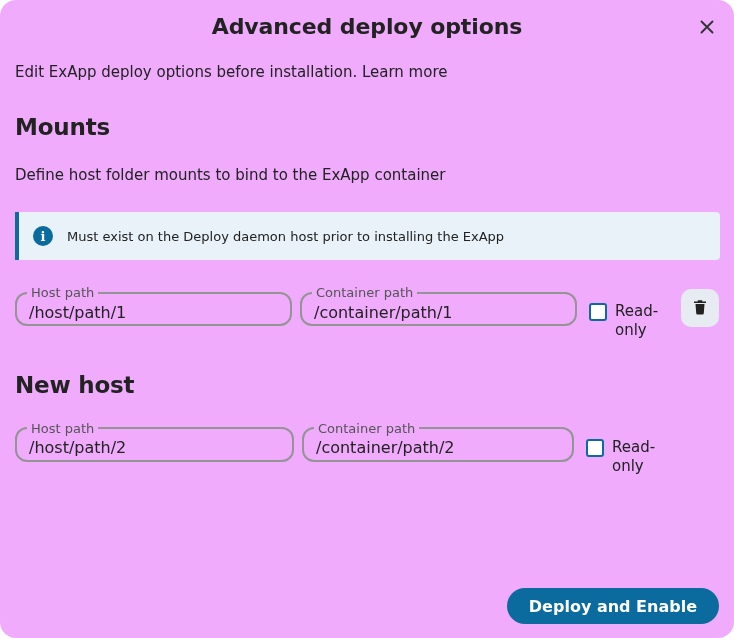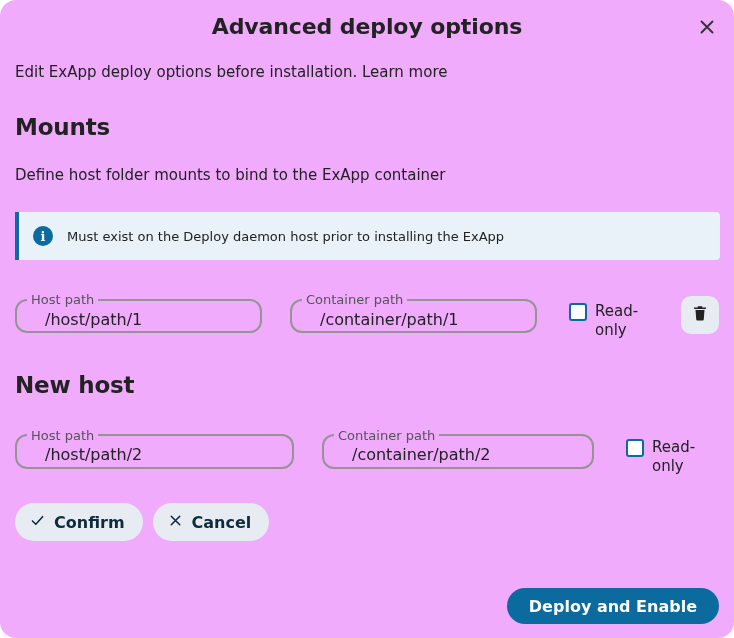--- a/index.html
+++ b/index.html
@@ -93,23 +93,22 @@
   }
   .note-text {
     margin-left: 14px;
     font-size: 13px;
     color: #222222;
   }
 
   
   .mount-row {
     display: flex;
-    align-items: center;
+    align-items: flex-start;
     margin-top: 26px;
-    gap: 20px;
   }
   .mount-row.new-row { margin-top: 24px; }
 
   .field {
     position: relative;
     margin-right: 8px;
   }
   .field-host     { width: 283px; }
   .field-container{ width: 283px; }
   .new-row .field-host      { width: 279px; }
@@ -133,21 +132,21 @@
   .field input {
     position: absolute;
     left: 2px; right: 2px;
     top: 13px;
     height: 26px;
     border: none;
     outline: none;
     background: transparent;
     font-size: 16px;
     color: #222222;
-    padding: 0 28px;
+    padding: 0 12px;
     font-family: "DejaVu Sans", "Liberation Sans", sans-serif;
     width: calc(100% - 4px);
   }
 
   
   .checkbox-wrap {
     display: flex;
     align-items: flex-start;
     margin-left: 4px;
     margin-top: 16px;
@@ -299,36 +298,18 @@
         </fieldset>
         <input type="text" value="/container/path/2" style="">
       </div>
 
       <div class="checkbox-wrap">
         <span class="checkbox-box"></span>
         <span class="checkbox-label">Read-only</span>
       </div>
     </div>
 
-    <div class="actions-row">
-      <button class="pill-btn">
-        <span>
-          <svg width="17" height="17" viewBox="0 0 20 20" fill="none">
-            <path d="M4 10.5 L8 14.5 L16 5.5" stroke="#0e2a3d" stroke-width="1.8" stroke-linecap="round" stroke-linejoin="round"></path>
-          </svg>
-        </span>
-        <span>Confirm</span>
-      </button>
-      <button class="pill-btn">
-        <span>
-          <svg width="17" height="17" viewBox="0 0 20 20" fill="none">
-            <path d="M5 5 L15 15 M15 5 L5 15" stroke="#0e2a3d" stroke-width="1.8" stroke-linecap="round"></path>
-          </svg>
-        </span>
-        <span>Cancel</span>
-      </button>
-    </div>
   </div>
 
   <div class="dialog-footer">
     <button class="primary-btn">Deploy and Enable</button>
   </div>
 </div>
 
 </body></html>

